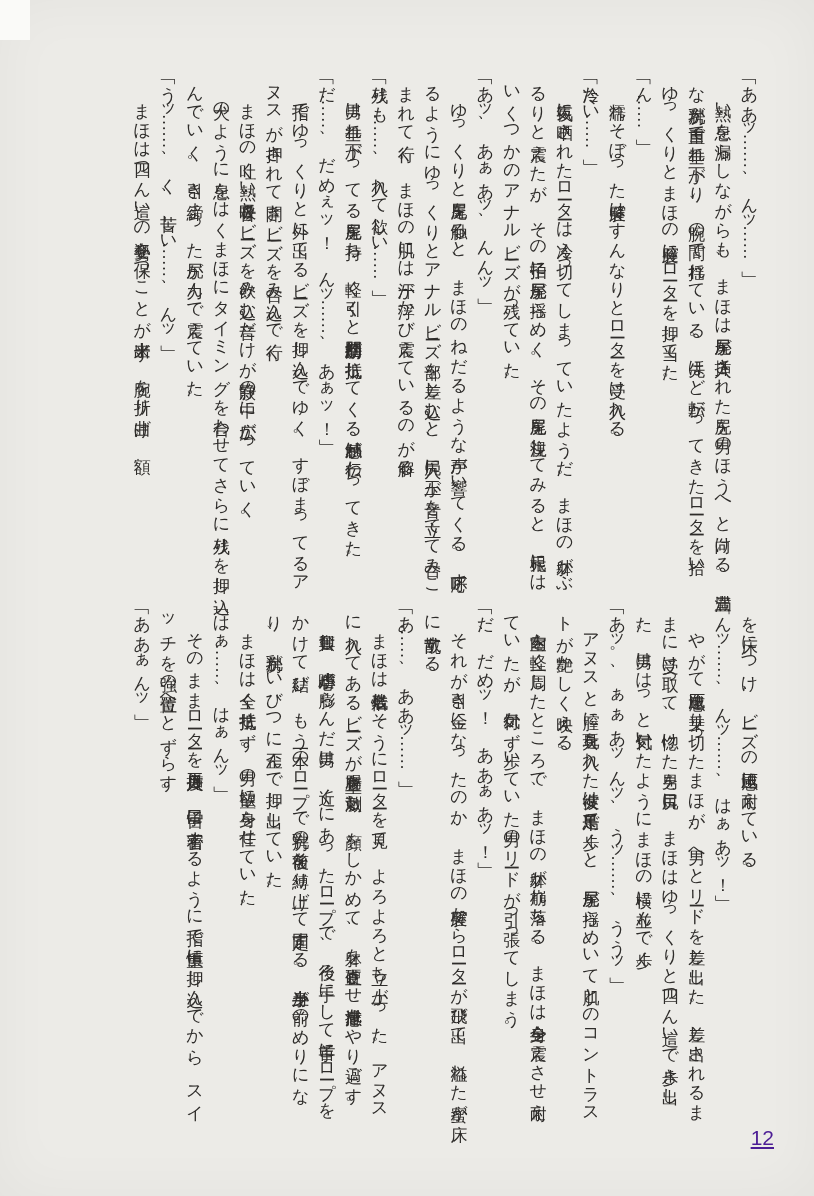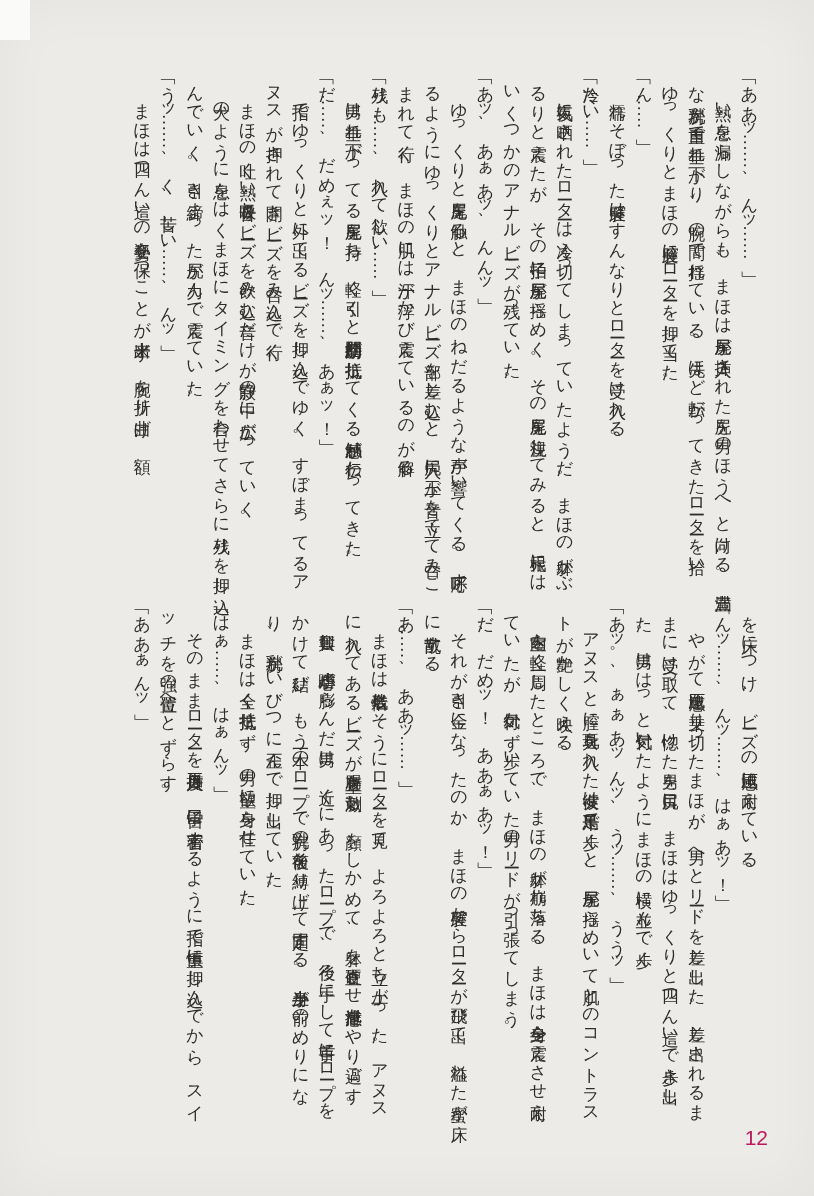--- a/index.html
+++ b/index.html
@@ -31,24 +31,25 @@
     letter-spacing: 0.3px;
     color: #2e2c2a;
     overflow: visible;
   }
   #block-upper { top: 74px;  height: 520px; }
   #block-lower { top: 604px; height: 520px; }
   .para { margin: 0; padding: 0; text-indent: 1em; }
   .para.dialogue, .para.continuation { text-indent: 0; }
   .page-number {
     position: absolute;
-    top: 1126px; right: 46px;
+    top: 1126px; right: 40px;
     font-family: "Liberation Sans", "DejaVu Sans", sans-serif;
     font-size: 21px;
-    color: #be185d;
+    color: #4c1d95;
+    text-decoration: underline;
   }
 </style>
 </head>
 <body>
 
 <div class="page">
   <div class="scan-corner"></div>
 
   <div id="block-upper" class="text-block">
       <p class="para dialogue">「ああッ……、んッ……」</p>

